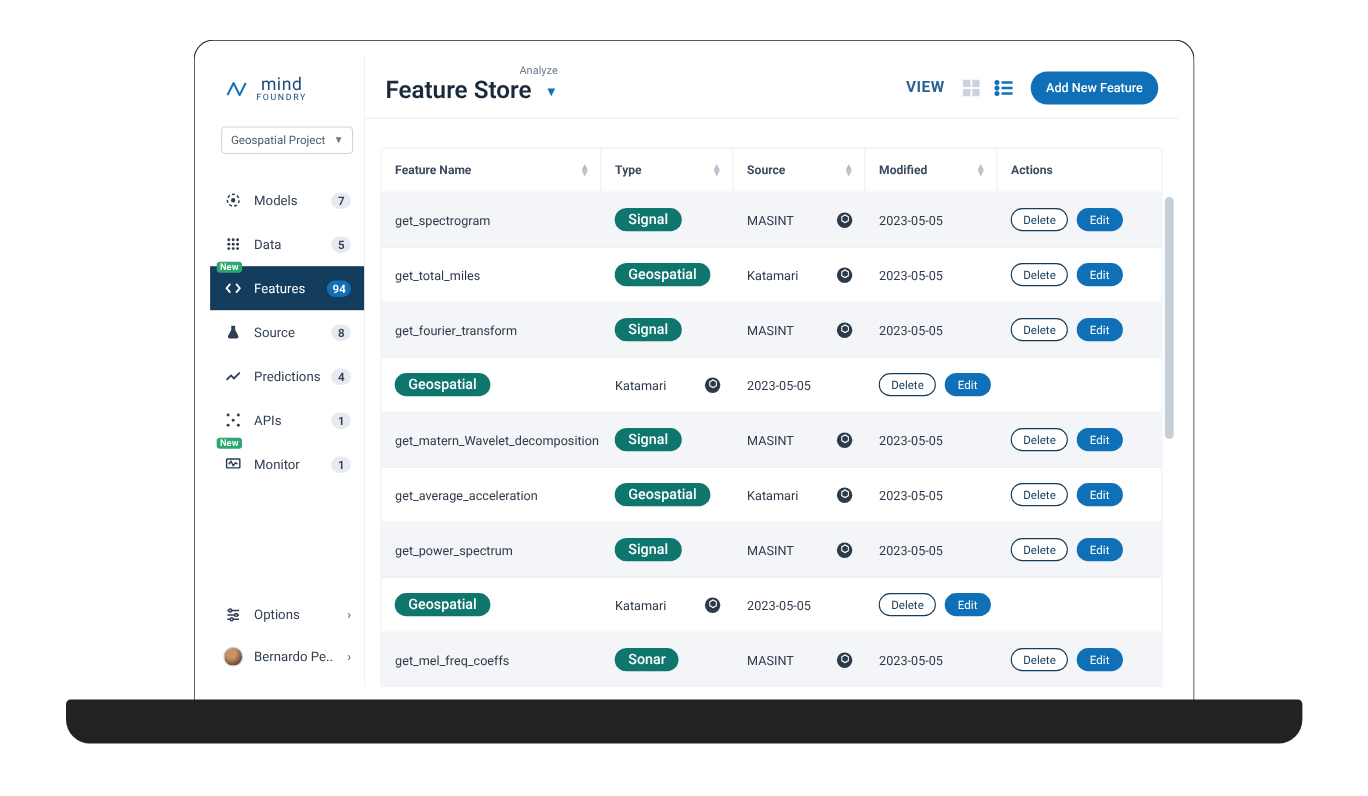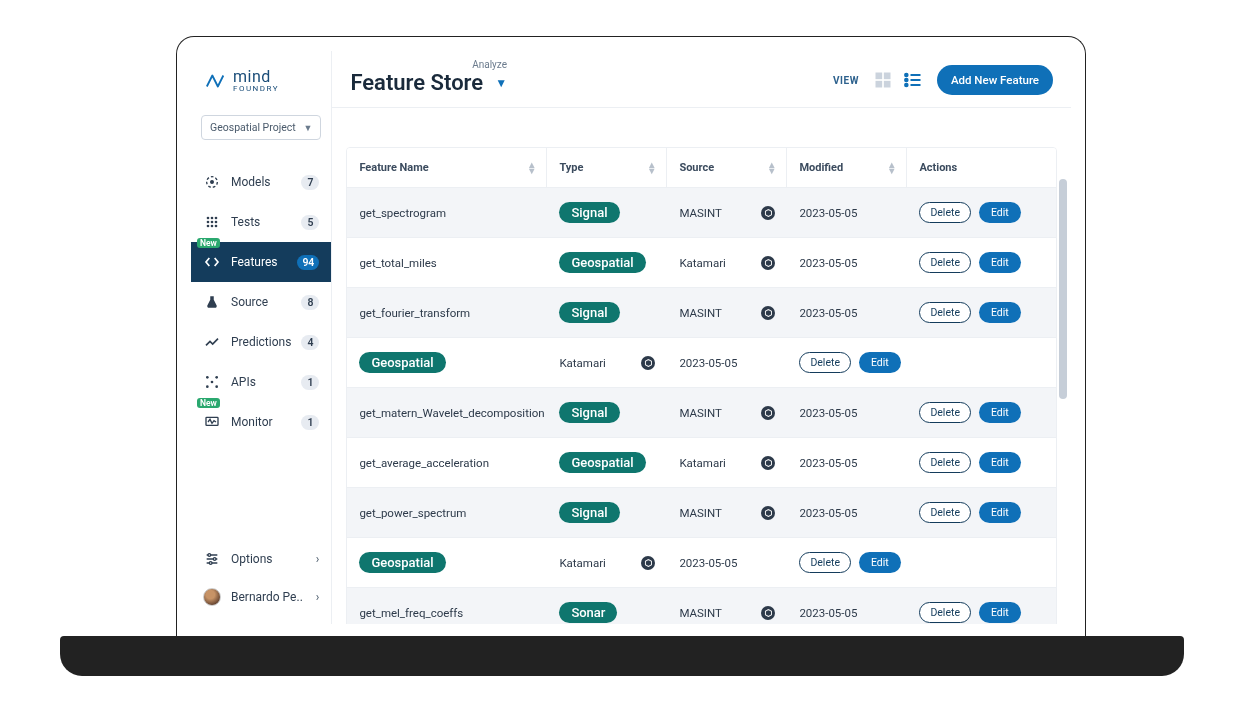--- a/index.html
+++ b/index.html
@@ -51,21 +51,21 @@
     padding-top:12px;
   }
   .brand {
     display:flex;
     align-items:center;
     gap:6px;
     padding: 6px 14px 18px 14px;
   }
   .brand-svg { width:22px; height:22px; }
   .brand-text { display:flex; flex-direction:column; line-height:1; }
-  .brand-text .line1 { font-size:16px; font-weight:400; color:#194c78; letter-spacing:0.5px;}
+  .brand-text .line1 { font-size:16px; font-weight:400; color:#194c78; letter-spacing:0.5px;text-align:center;}
   .brand-text .line2 { font-size:8px; color:#194c78; letter-spacing:1.5px;}
   .project-select {
     margin: 4px 10px 22px 10px;
     border:1px solid #cfd6df;
     border-radius:4px;
     padding:5px 8px;
     font-size:10.5px;
     color:#4a5a6b;
     display:flex;
     justify-content:space-between;
@@ -165,21 +165,21 @@
   .page-title {
     display:flex;
     align-items:center;
     gap:12px;
     font-size:22px;
     font-weight:600;
     color:#1a2a3b;
   }
   .page-title .caret { color:#0f70b8; font-size:12px; cursor:pointer;}
   .topbar-right { display:flex; align-items:center; gap:14px; }
-  .view-label { font-size:10px; color:#2e628e; font-weight:700; letter-spacing:.5px; cursor:pointer;}
+  .view-label { font-size:14px; color:#2e628e; font-weight:700; letter-spacing:.5px; cursor:pointer;}
   .view-toggle { display:flex; gap:10px; }
   .grid-icon,.list-icon { width:20px;height:20px; cursor:pointer; }
   .grid-icon{ color:#cbd3dd; }
   .list-icon{ color:#0f70b8; }
   .btn-primary {
     background:#0f70b8;
     color:#fff;
     font-size:11.5px;
     padding:8px 14px;
     border-radius:16px;
@@ -191,21 +191,20 @@
     flex:1;
     padding: 26px 14px 0 14px;
     overflow:auto;
     background:#fff;
   }
   .table {
     width:100%;
     border:1px solid #eceff3;
     border-radius:4px;
     overflow:hidden;
-    margin-top:13px;
   }
   .thead,.trow {
     display:grid;
     grid-template-columns: 200px 120px 120px 120px 1fr;
     align-items:center;
   }
   .thead {
     background:#fff;
     border-bottom:1px solid #eceff3;
   }
@@ -316,21 +315,21 @@
                   <circle cx="12" cy="6" r="2"></circle>
                   <circle cx="18" cy="6" r="2"></circle>
                   <circle cx="6" cy="12" r="2"></circle>
                   <circle cx="12" cy="12" r="2"></circle>
                   <circle cx="18" cy="12" r="2"></circle>
                   <circle cx="6" cy="18" r="2"></circle>
                   <circle cx="12" cy="18" r="2"></circle>
                   <circle cx="18" cy="18" r="2"></circle>
                 </svg>
               </span>
-              <span class="label">Tests</span>
+              <span class="label">Data</span>
               <span class="count">5</span>
             </div>
             <div class="nav-item active">
               <span class="new-badge">New</span>
               <span class="icon">
                 <svg width="16" height="16" viewBox="0 0 24 24" fill="none" stroke="currentColor" stroke-width="2.5">
                   <polyline points="8 6 3 12 8 18"></polyline>
                   <polyline points="16 6 21 12 16 18"></polyline>
                 </svg>
               </span>

